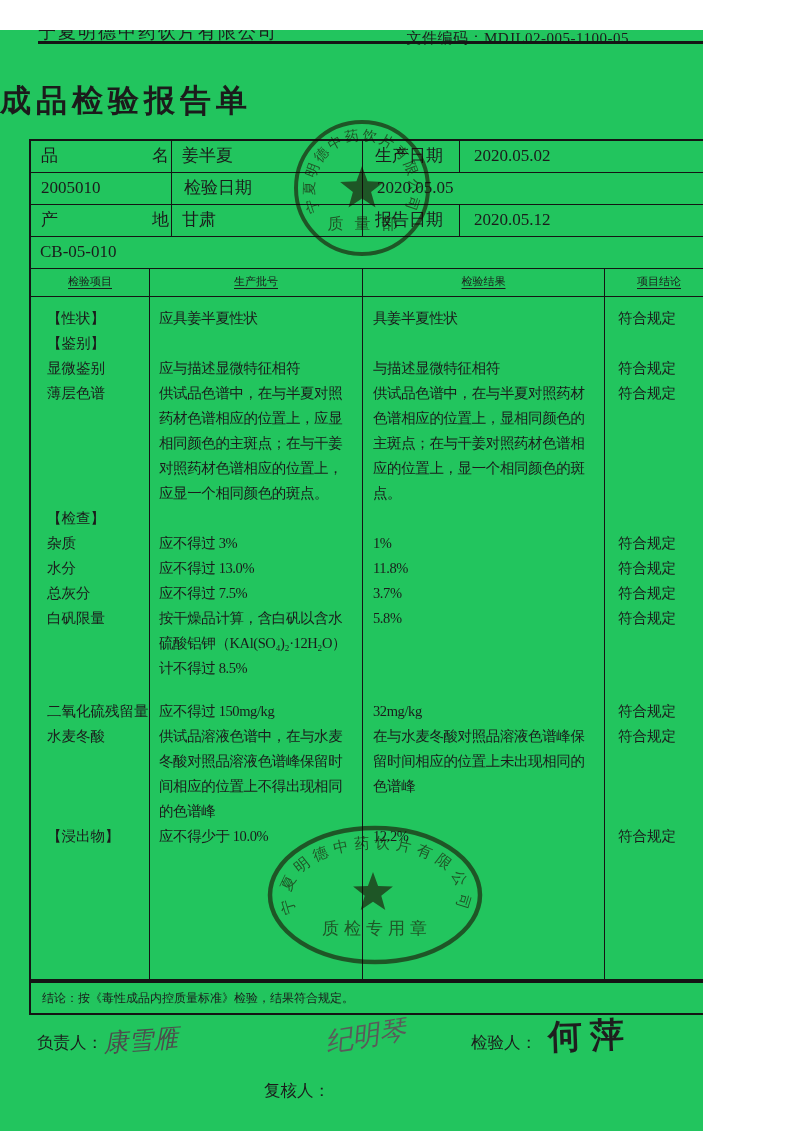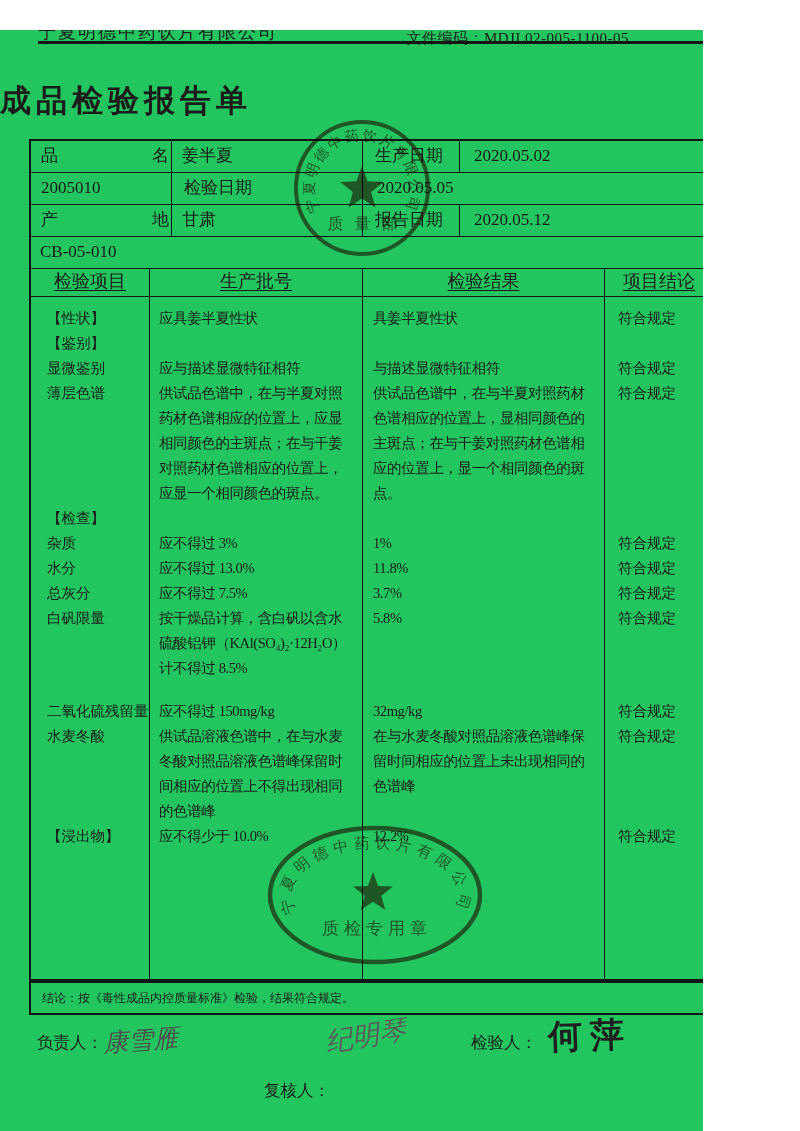--- a/index.html
+++ b/index.html
@@ -22,21 +22,21 @@
           border-bottom:1px solid #141414; height:32px; line-height:30px; font-size:17px; }
   .irow.rno { grid-template-columns:332px 350px; }
   .irow .cell { border-right:1px solid #141414; padding-left:10px; overflow:hidden; white-space:nowrap; }
   .irow .cell:last-child { border-right:none; }
   .irow .dlab { padding-left:12px; }
   .irow .dval { padding-left:14px; }
   .jlab { display:inline-block; width:128px; text-align:justify; text-align-last:justify; }
   .rno .cell.rval { padding-left:9px; }
 
   .hrow { display:grid; grid-template-columns:119px 213px 242px 108px; height:28px; line-height:25px;
-          border-bottom:1px solid #141414; font-size:18px; text-align:center; }
+          border-bottom:1px solid #141414; font-size:11px; text-align:center; }
   .hrow .hcell { border-right:1px solid #141414; }
   .hrow .hcell:last-child { border-right:none; }
   .hrow span { text-decoration:underline; text-underline-offset:3px; }
 
   .body-grid { display:grid; grid-template-columns:119px 213px 242px 108px;
                height:682px; overflow:hidden; font-size:14.5px; line-height:25px; }
   .bcell { border-right:1px solid #141414; }
   .bcell.c1 { padding-left:16px; white-space:nowrap; }
   .bcell.c2 { padding:0 6px 0 9px;  letter-spacing:-0.4px; }
   .bcell.c3 { padding:0 6px 0 10px; letter-spacing:-0.4px; }

